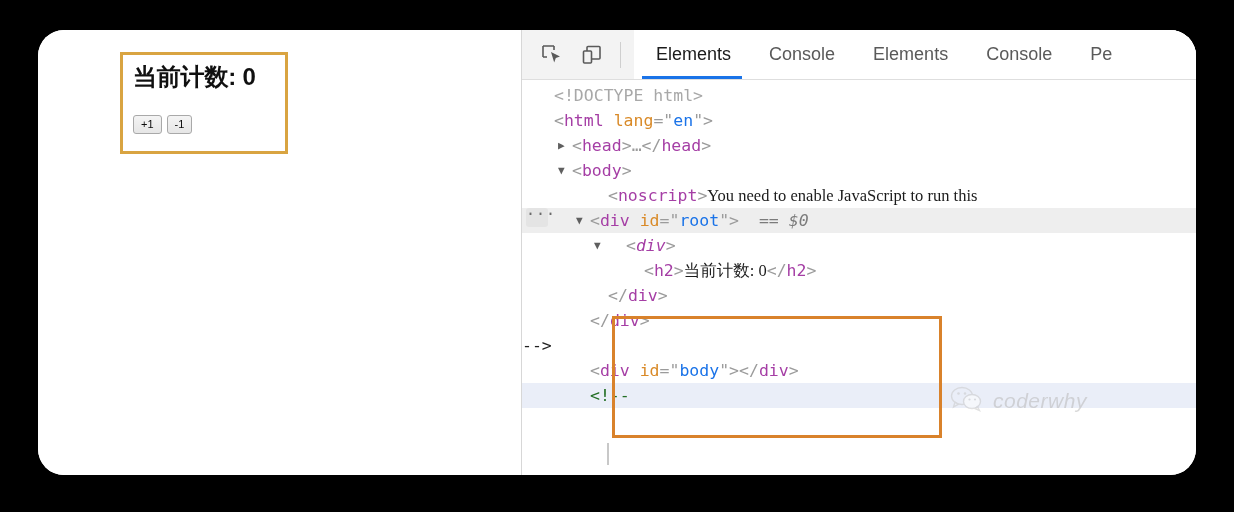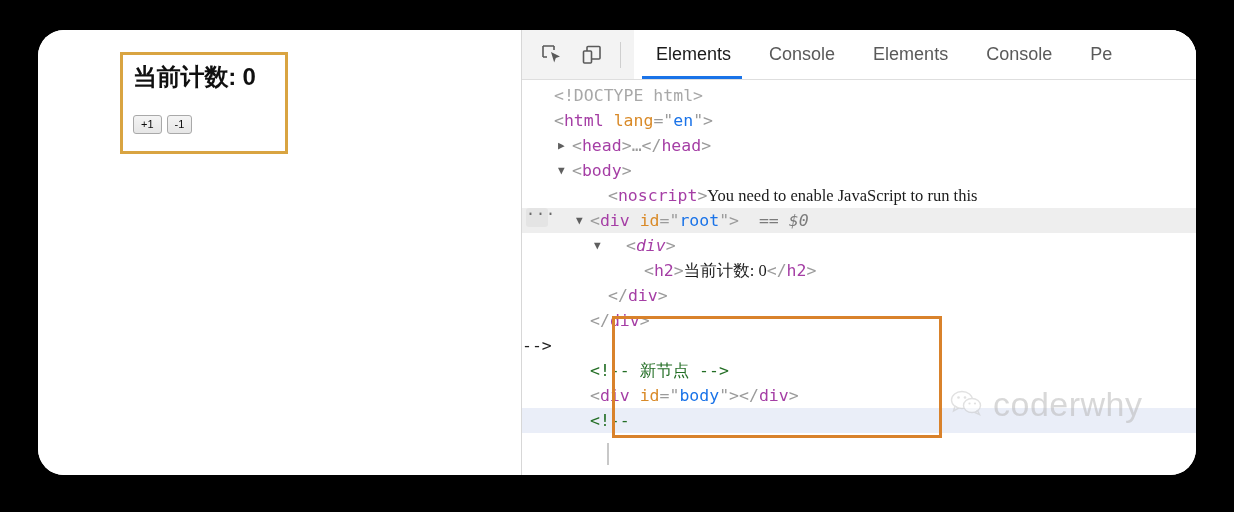--- a/index.html
+++ b/index.html
@@ -227,23 +227,24 @@
     position: absolute;
     left: 428px;
     top: 355px;
     display: flex;
     align-items: center;
     gap: 9px;
     opacity: 0.55;
     pointer-events: none;
   }
   #watermark-text {
-    font-size: 34px;
+    font-size: 21px;
     color: #b9b9b9;
     letter-spacing: 0.5px;
+    font-style: italic;
   }
 </style>
 </head>
 <body>
 
 <div id="card">
 
   <div id="preview-pane">
     <div id="counter-box">
       <div id="counter-title">当前计数: 0</div>
@@ -349,23 +350,20 @@
       <div class="node-row ind4">
         <span class="punc">&lt;/</span><span class="tag">div</span><span class="punc">&gt;</span>
       </div>
 
       
       <div class="node-row ind3">
         <span class="punc">&lt;/</span><span class="tag">div</span><span class="punc">&gt;</span>
       </div>
 
        --&gt;
-      <div class="node-row ind3">
-        <span class="comment">&lt;!-- 新节点 --&gt;</span>
-      </div>
 
       
       <div class="node-row ind3">
         <span class="punc">&lt;</span><span class="tag">div</span><span class="punc">&nbsp;</span><span class="attr">id</span><span class="punc">="</span><span class="val">body</span><span class="punc">"&gt;</span><span class="punc">&lt;/</span><span class="tag">div</span><span class="punc">&gt;</span>
       </div>
 
       
       <div class="node-row ind3 selected">
         <span class="comment">&lt;!--</span>
       </div>

